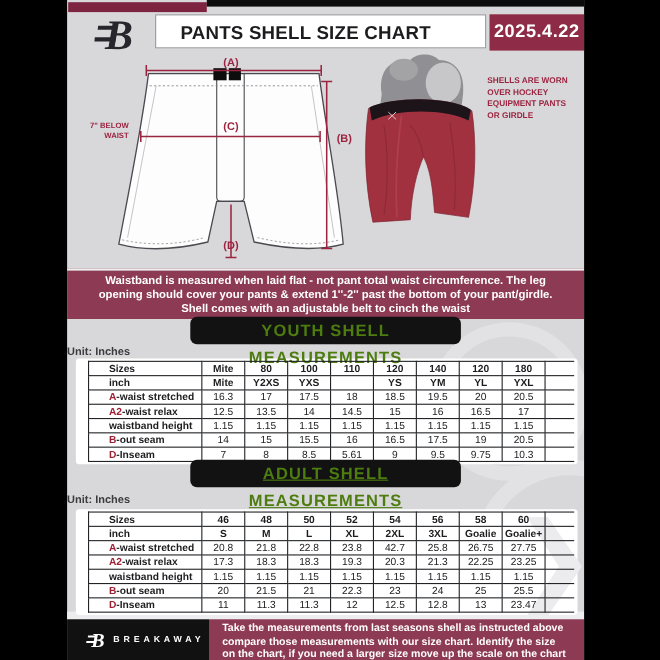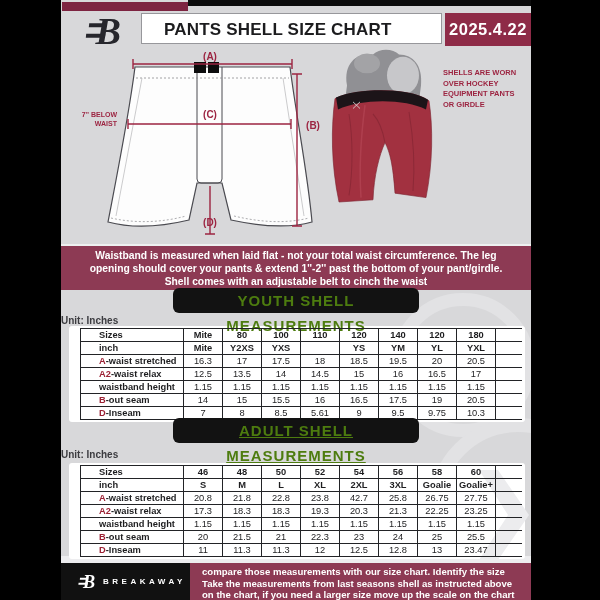--- a/index.html
+++ b/index.html
@@ -118,21 +118,21 @@
                C50,98 45,116 44,138 L10,140 C2,106 2,72 6,46 Z" fill="#a23140" stroke="#7c2330" stroke-width="0.6"></path>
       <path d="M7,45 C30,36 80,36 99,47 L97,56 C76,46 32,46 9,56 Z" fill="#1c1418"></path>
       <path d="M24,49 l7,6 M31,49 l-7,6" stroke="#d8d8d8" stroke-width="0.8" fill="none"></path>
       <path d="M20,60 C24,82 24,112 20,134 M80,58 C84,80 86,108 84,130 M56,86 C54,76 50,66 44,60" stroke="#7c2330" stroke-width="1" opacity="0.55" fill="none"></path>
       <path d="M36,52 C32,80 30,110 32,136" stroke="#b84a58" stroke-width="1.5" opacity="0.6" fill="none"></path>
     </svg>
 
     <div class="abs shorts-note">SHELLS ARE WORN OVER HOCKEY EQUIPMENT PANTS OR GIRDLE</div>
 
     <div class="abs banner">
-      <div>Waistband is measured when laid flat - not your total waist circumference. The leg</div>
+      <div>Waistband is measured when laid flat - not pant total waist circumference. The leg</div>
       <div>opening should cover your pants &amp; extend 1''-2'' past the bottom of your pant/girdle.</div>
       <div>Shell comes with an adjustable belt to cinch the waist</div>
     </div>
 
     <div class="abs sec-head" style="top:288px;">YOUTH SHELL MEASUREMENTS</div>
     <div class="abs unit" style="top:315px;">Unit: Inches</div>
     <div class="abs panel" style="top:326px;"></div>
     <table class="meas" style="top:328px;" id="youth-table">
       <colgroup>
         <col style="width:103px">
@@ -343,19 +343,19 @@
       <svg style="position:absolute;left:17px;top:8px;" width="20" height="20" viewBox="0 0 44 44">
         <g fill="#ffffff" transform="skewX(-6) translate(4,0)">
           <rect x="2" y="15" width="18" height="4"></rect>
           <rect x="0" y="26" width="20" height="4"></rect>
         </g>
         <text x="11" y="37" font-family="Liberation Serif, serif" font-style="italic" font-weight="bold" font-size="40" fill="#ffffff">B</text>
       </svg>
       <span class="brand">BREAKAWAY</span>
     </div>
     <div class="abs foot-maroon">
+      <div>Take the measurements from last seasons shell as instructed above</div>
       <div>compare those measurements  with our size chart. Identify the size</div>
-      <div>Take the measurements from last seasons shell as instructed above</div>
       <div>on the chart, if you need a larger size move up the scale on the chart</div>
     </div>
 
   </div>
 </div>
 
 </body></html>

